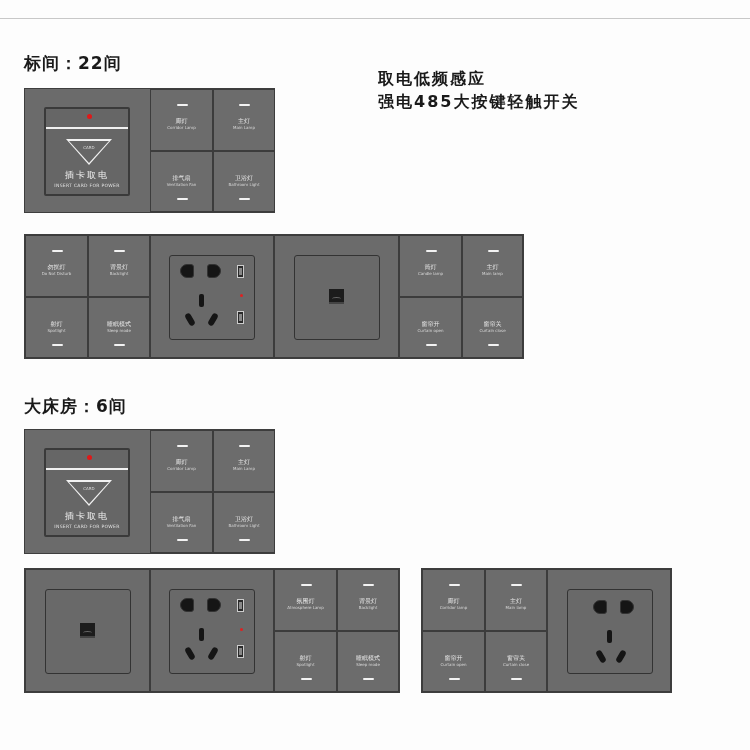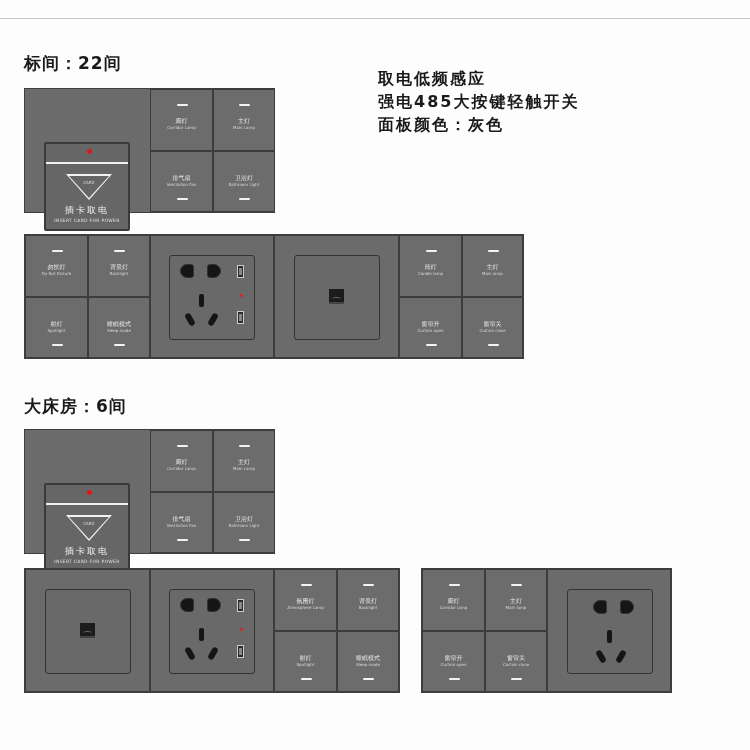--- a/index.html
+++ b/index.html
@@ -8,21 +8,21 @@
   .section-title { position: absolute; font-size: 17px; font-weight: bold; color: #1a1a1a; letter-spacing: 1px; }
   .notes { position: absolute; left: 378px; top: 67px; font-size: 16px; font-weight: bold; color: #1a1a1a; line-height: 23px; letter-spacing: 2px; }
   .notes .date { font-weight: normal; padding-left: 76px; font-size: 16px; letter-spacing: 1px; }
   .panel { position: absolute; background: #6b6b6b; border: 1px solid #3e3e3e; }
   .cell { position: absolute; background: #6b6b6b; border: 1px solid #3c3c3c; }
   .key { position: absolute; background: #6c6c6c; border: 1px solid #3c3c3c; display: flex; flex-direction: column; align-items: center; }
   .key .ind { position: absolute; left: 50%; width: 11px; height: 2px; margin-left: -5px; background: #f2f2f2; border-radius: 1px; }
   .key .lbl { position: absolute; left: 0; right: 0; text-align: center; color: #e9e9e9; }
   .key .zh { font-size: 6px; line-height: 7px; }
   .key .en { font-size: 4px; line-height: 5px; color: #d8d8d8; }
-  .card-slot { position: absolute; border: 2px solid #3a3a3a; border-radius: 2px; background: #666; margin-top: 35px; }
+  .card-slot { position: absolute; border: 2px solid #3a3a3a; border-radius: 2px; background: #666; }
   .card-top { position: absolute; left: 0; right: 0; top: 0; height: 20px; border-bottom: 2px solid #f0f0f0; }
   .led { position: absolute; width: 5px; height: 5px; border-radius: 50%; background: #e01818; }
   .tri { position: absolute; width: 0; height: 0; border-left: 23px solid transparent; border-right: 23px solid transparent; border-top: 26px solid #f2f2f2; }
   .tri-in { position: absolute; width: 0; height: 0; border-left: 20px solid transparent; border-right: 20px solid transparent; border-top: 22px solid #666; }
   .tri-txt { position: absolute; font-size: 4px; color: #ddd; width: 40px; text-align: center; }
   .card-zh { position: absolute; left: 0; right: 0; text-align: center; font-size: 9px; color: #f0f0f0; letter-spacing: 2px; }
   .card-en { position: absolute; left: 0; right: 0; text-align: center; font-size: 4.5px; color: #e0e0e0; letter-spacing: 0.3px; }
   .socket-plate { position: absolute; border: 1.5px solid #333; border-radius: 3px; background: #696969; }
   .hole2 { position: absolute; width: 14px; height: 14px; background: #151515; border: 1px solid #333; }
   .hole2.l { border-radius: 7px 3px 3px 7px; }
@@ -39,21 +39,20 @@
 </head>
 <body>
 
 <div class="topline"></div>
 
 <div class="section-title" style="left:24px; top:52px;">标间：22间</div>
 
 <div class="notes">
   <div>取电低频感应</div>
   <div>强电485大按键轻触开关</div>
-  <div>面板颜色：灰色</div>
 </div>
 
 <div class="panel" style="left:24px; top:88px; width:251px; height:125px;">
   <div class="cell" style="left:0; top:0; width:125px; height:123px; border:none;">
     <div class="card-slot" style="left:19px; top:18px; width:86px; height:89px;">
       <div class="card-top"></div>
       <div class="led" style="left:41px; top:5px;"></div>
       <div class="tri" style="left:20px; top:30px;"></div>
       <div class="tri-in" style="left:23px; top:32px;"></div>
       <div class="tri-txt" style="left:23px; top:36px;">CARD</div>

